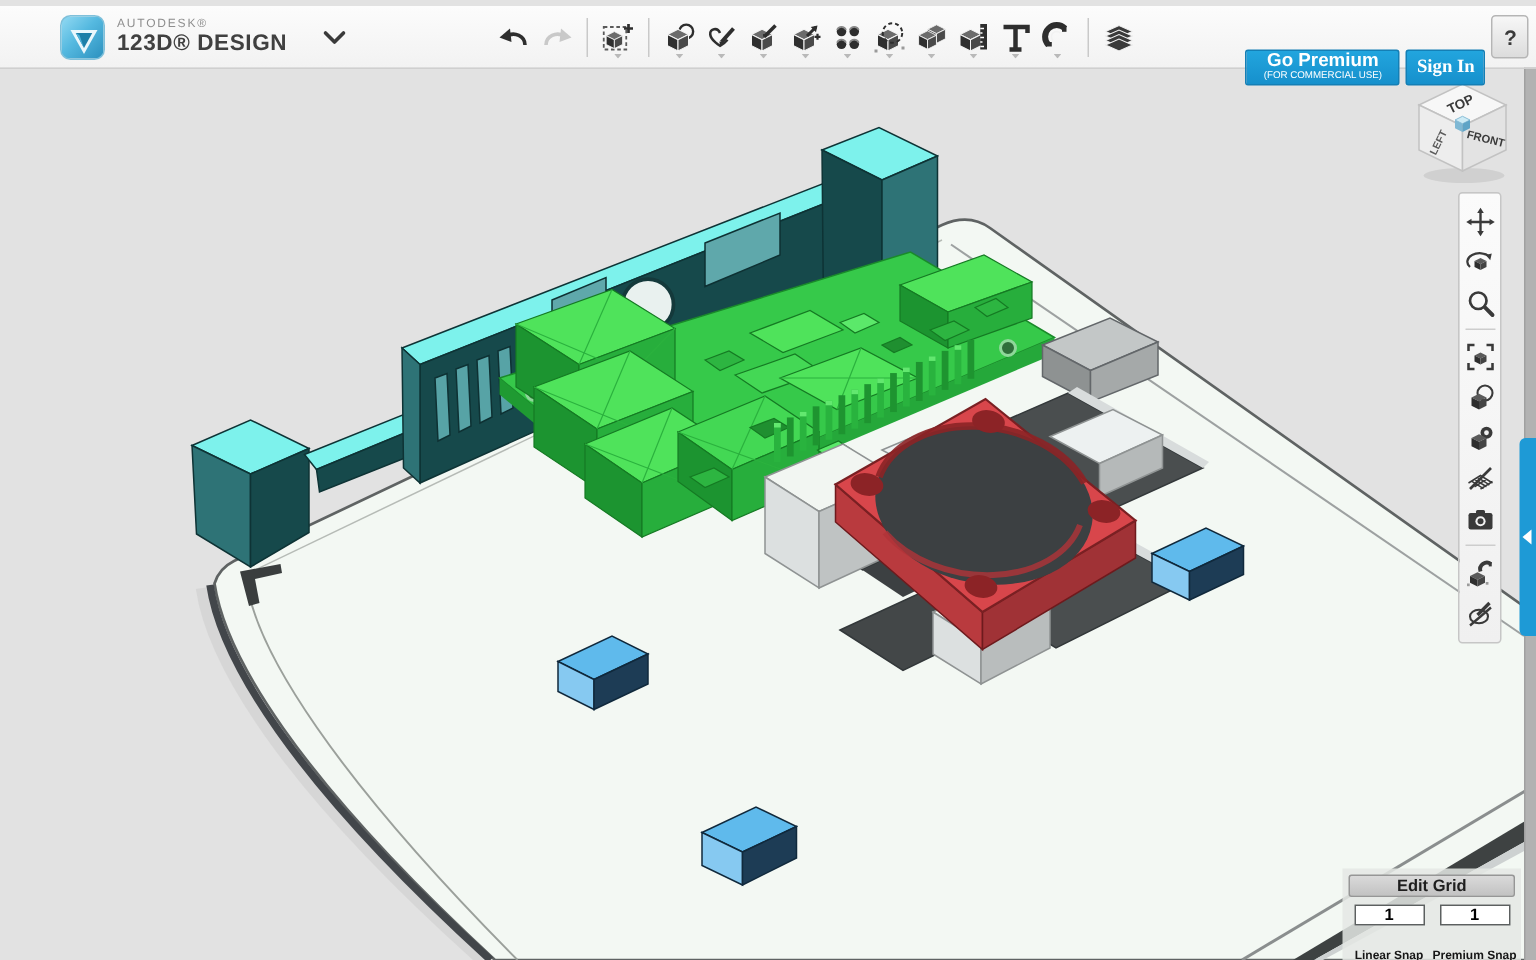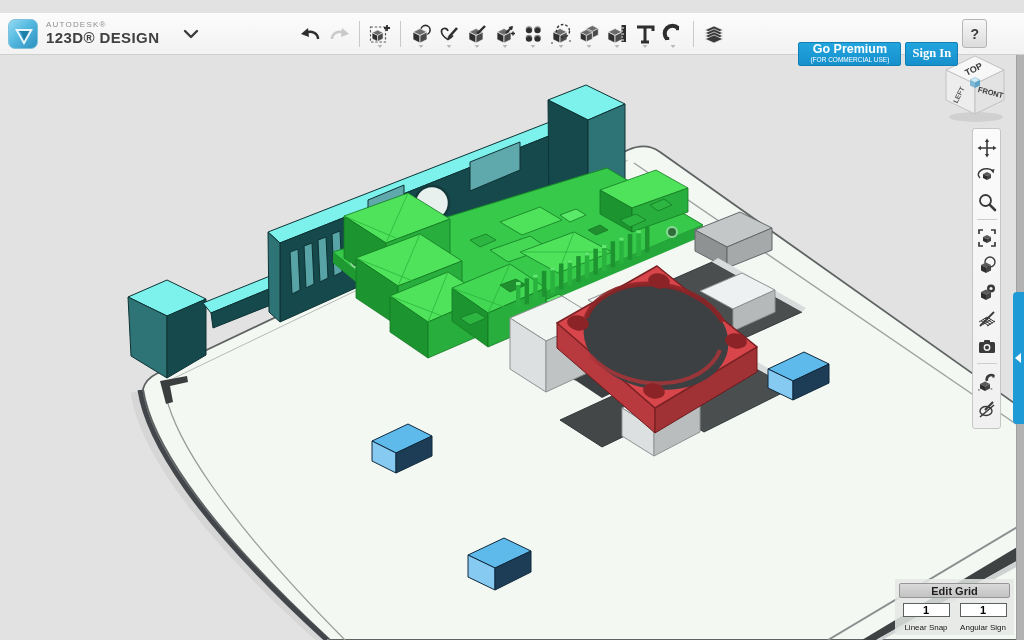--- a/index.html
+++ b/index.html
@@ -3,23 +3,23 @@
 <meta charset="utf-8">
 <style>
   * { margin:0; padding:0; box-sizing:border-box; }
   html,body { width:1024px; height:640px; overflow:hidden; font-family:"Liberation Sans", sans-serif; background:#E2E2E2; }
   #stage { position:relative; width:1024px; height:640px; }
 
   
   #scene { position:absolute; left:0; top:0; z-index:0; }
 
   
-  #header { position:absolute; left:0; top:13px; width:1024px; height:42px; z-index:10;
+  #header { position:absolute; left:0; top:4px; width:1024px; height:42px; z-index:10;
     background:linear-gradient(#FCFCFC,#F2F2F2); border-bottom:1px solid #CFCFCF;
-    display:flex; align-items:center; }
+    display:flex; align-items:center;padding-left:32px; }
   #logo { width:30px; height:30px; margin-left:8px; border-radius:7px;
     background:linear-gradient(135deg,#93DAF3 0%,#55B9E0 45%,#2B90BE 100%);
     border:1px solid #7FC0DA; position:relative; flex:0 0 auto; }
   #logo svg { position:absolute; left:0; top:0; }
   .brand { margin-left:8px; line-height:1.05; }
   .brand .v { font-size:8px; color:#8E8E8E; letter-spacing:1.2px; }
   .brand .p { font-size:15px; font-weight:bold; color:#404040; letter-spacing:0.4px; }
   .chev { margin-left:18px; cursor:pointer; }
   .hspace { flex:0 0 auto; }
   .tbtn { width:28px; height:30px; display:flex; align-items:center; justify-content:center; cursor:pointer; position:relative; }
@@ -51,21 +51,21 @@
   
   #editgrid { position:absolute; left:895px; top:579px; width:119px; z-index:7;
     background:rgba(228,231,228,0.85); padding:4px 3px 3px 3px; }
   #editgrid-btn { width:111px; height:15px; margin:0 auto; background:linear-gradient(#DADADA,#C2C2C2);
     border:1px solid #969696; border-radius:2px; font-size:11px; font-weight:bold; color:#1E1E1E;
     display:flex; align-items:center; justify-content:center; cursor:pointer; }
   .eg-row { display:flex; justify-content:space-between; margin-top:5px; padding:0 2px; }
   .eg-col { display:flex; flex-direction:column; align-items:center; width:52px; }
   .eg-input { width:47px; height:14px; border:1.5px solid #5C6060; background:#fff; font-size:11px;
     font-weight:bold; text-align:center; font-family:"Liberation Sans",sans-serif; padding:0; }
-  .eg-label { font-size:8px; font-weight:normal; color:#161616; margin-top:6px; white-space:nowrap; }
+  .eg-label { font-size:8px; font-weight:bold; color:#161616; margin-top:15px; white-space:nowrap; }
 </style>
 </head>
 <body>
 
 <div id="stage">
 
 <svg id="scene" width="1024" height="640" viewBox="0 0 1024 640">
 
   <rect x="0" y="42" width="1024" height="598" fill="#E2E2E2"></rect>
 
@@ -549,18 +549,18 @@
 
 <div id="editgrid">
   <div id="editgrid-btn">Edit Grid</div>
   <div class="eg-row">
     <div class="eg-col">
       <input class="eg-input" value="1" style="">
       <div class="eg-label">Linear Snap</div>
     </div>
     <div class="eg-col">
       <input class="eg-input" value="1" style="">
-      <div class="eg-label">Angular Sign</div>
+      <div class="eg-label">Premium Snap</div>
     </div>
   </div>
 </div>
 
 </div>
 
 </body></html>

